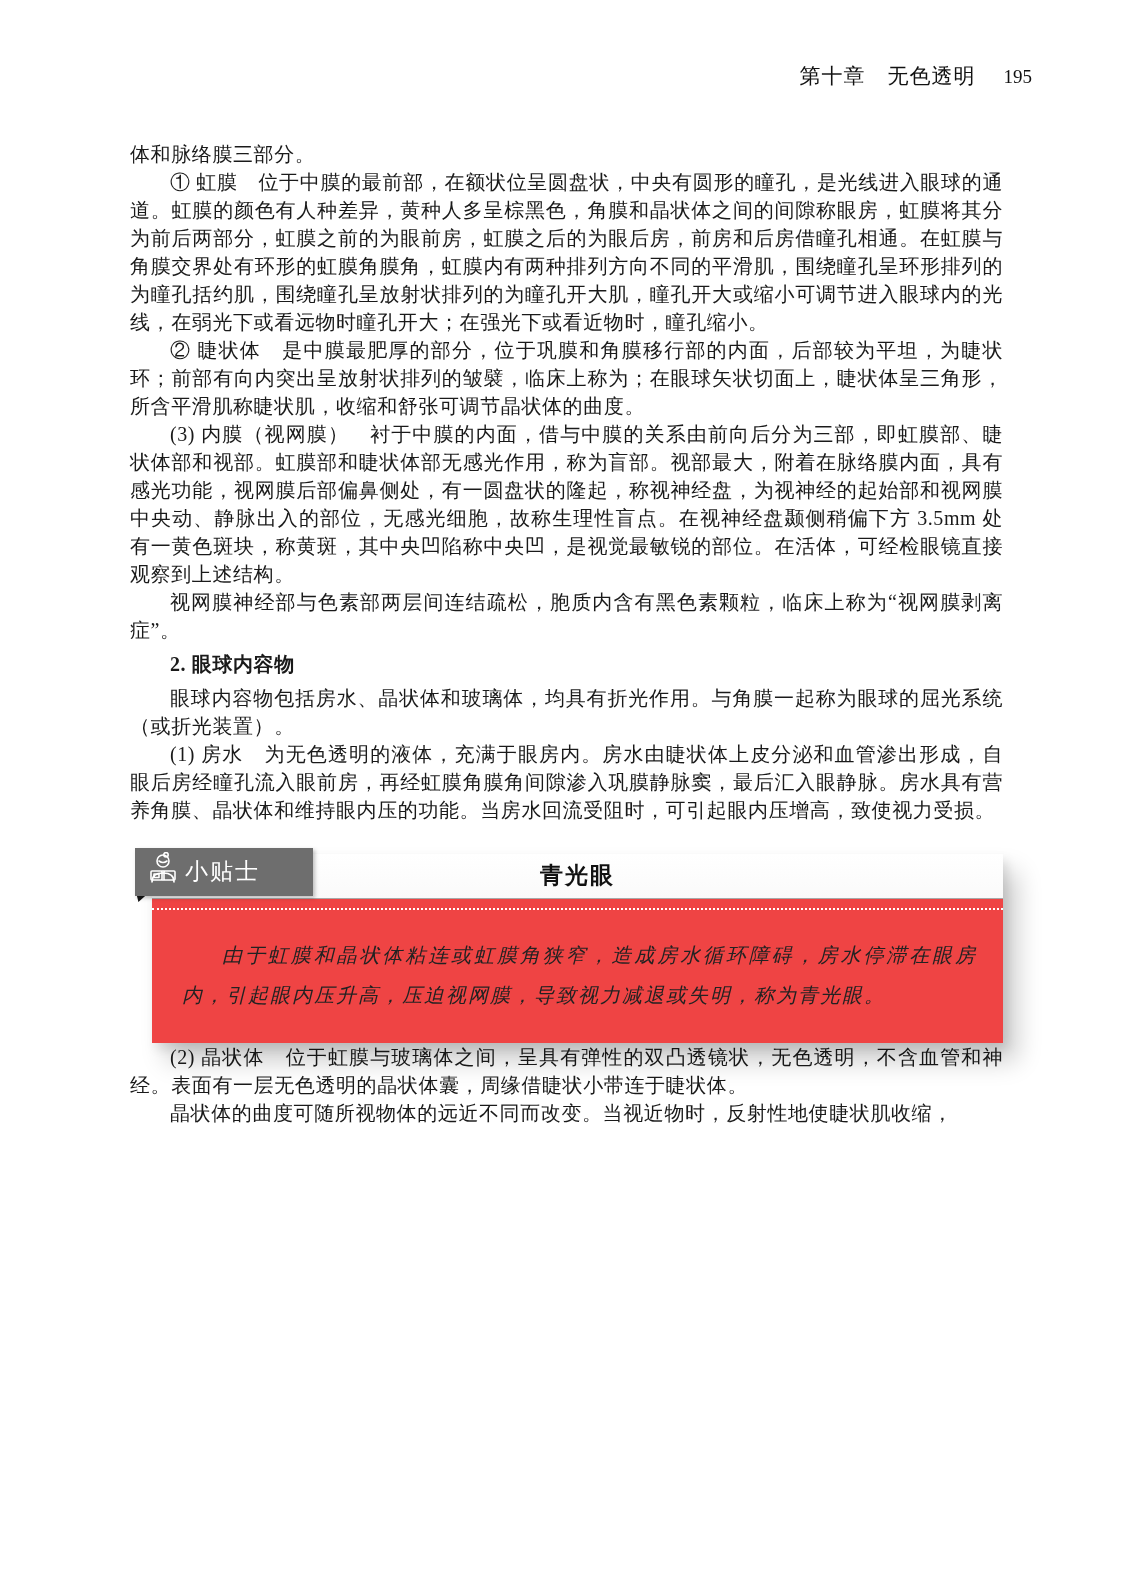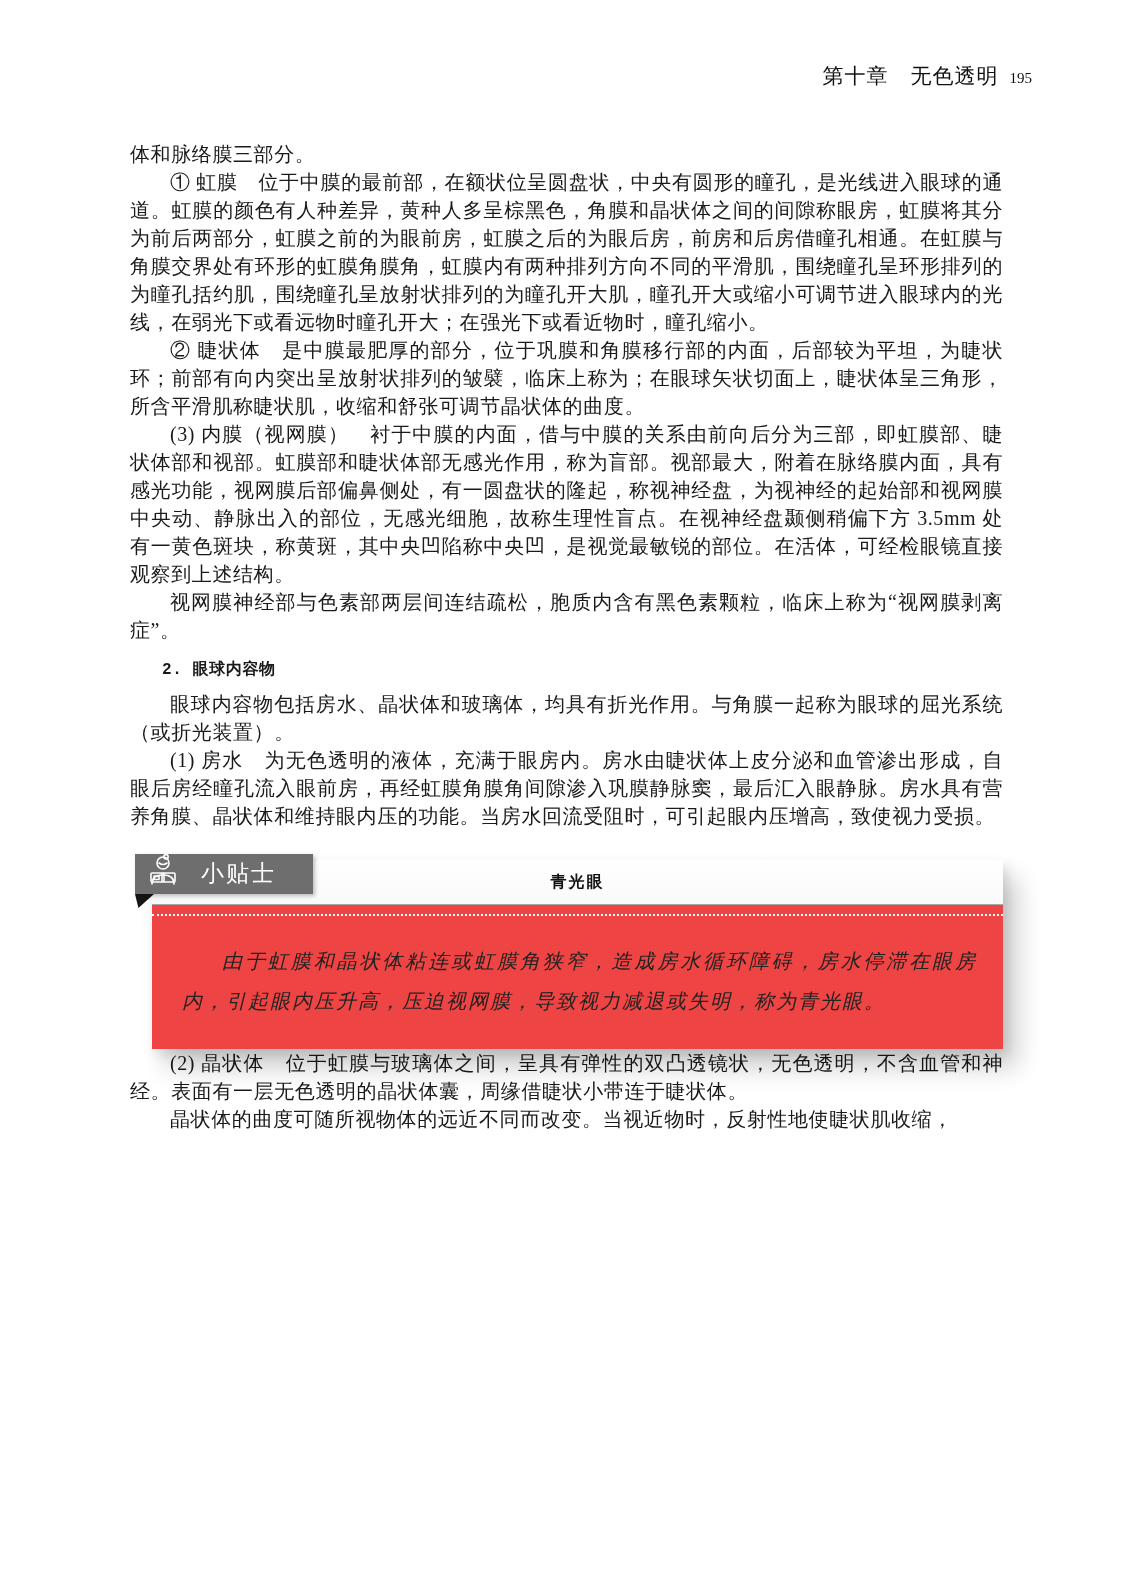--- a/index.html
+++ b/index.html
@@ -15,43 +15,43 @@
   
   .running-head {
     margin: 62px 95px 0 0;
     text-align: right;
     font-size: 21px;
     letter-spacing: 1px;
     color: #111;
   }
   .running-head .pagenum {
     display: inline-block;
-    margin-left: 11px;
-    font-size: 15px;
+    margin-left: 28px;
+    font-size: 19px;
     letter-spacing: 0;
   }
 
   
   .content {
     margin: 50px 0 0 130px;
     width: 873px;
     font-size: 20px;
     line-height: 28px;
     letter-spacing: 0.6px;
     text-align: justify;
     text-align-last: left;
   }
   .content p { margin: 0; text-indent: 2em; }
   .content p.no-indent { text-indent: 0; }
 
   .sec-heading {
-    font-family: Liberation Mono, monospace;
+    font-family: Liberation Serif, serif;
     font-weight: bold;
-    font-size: 16px;
-    margin: 12px 0 6px 0;
+    font-size: 20px;
+    margin: 6px 0 6px 0;
     text-indent: 2em;
   }
 
   
   .tip-box {
     position: relative;
     margin: 30px 0 0 22px;
     width: 851px;
   }
   .tip-sheet {
@@ -61,21 +61,21 @@
   .tip-title-row {
     height: 44px;
     display: flex;
     align-items: center;
     justify-content: center;
     background: linear-gradient(#ffffff, #fafafa);
     border-bottom: 1px solid #a8a8a8;
   }
   .tip-title {
     font-weight: bold;
-    font-size: 16px;
+    font-size: 23px;
     letter-spacing: 2px;
     color: #111;
   }
   .tip-body {
     position: relative;
     background: #ef4444;
     padding: 36px 26px 28px 30px;
   }
   .tip-body::before {
     content: "";
@@ -90,25 +90,25 @@
     font-size: 20px;
     line-height: 40px;
     letter-spacing: 2px;
     color: #222;
     text-align: justify;
     text-align-last: left;
   }
   .tip-tab {
     position: absolute;
     top: -6px; left: -17px;
-    width: 178px; height: 40px;
+    width: 178px; height: 48px;
     background: #6e6e6e;
     display: flex;
     align-items: center;
-    gap: 20px;
+    gap: 4px;
     padding-left: 10px;
     box-sizing: border-box;
     z-index: 2;
     box-shadow: 2px 2px 4px rgba(0,0,0,0.25);
   }
   .tip-tab-label {
     color: #ffffff;
     font-size: 23px;
     letter-spacing: 2px;
   }

